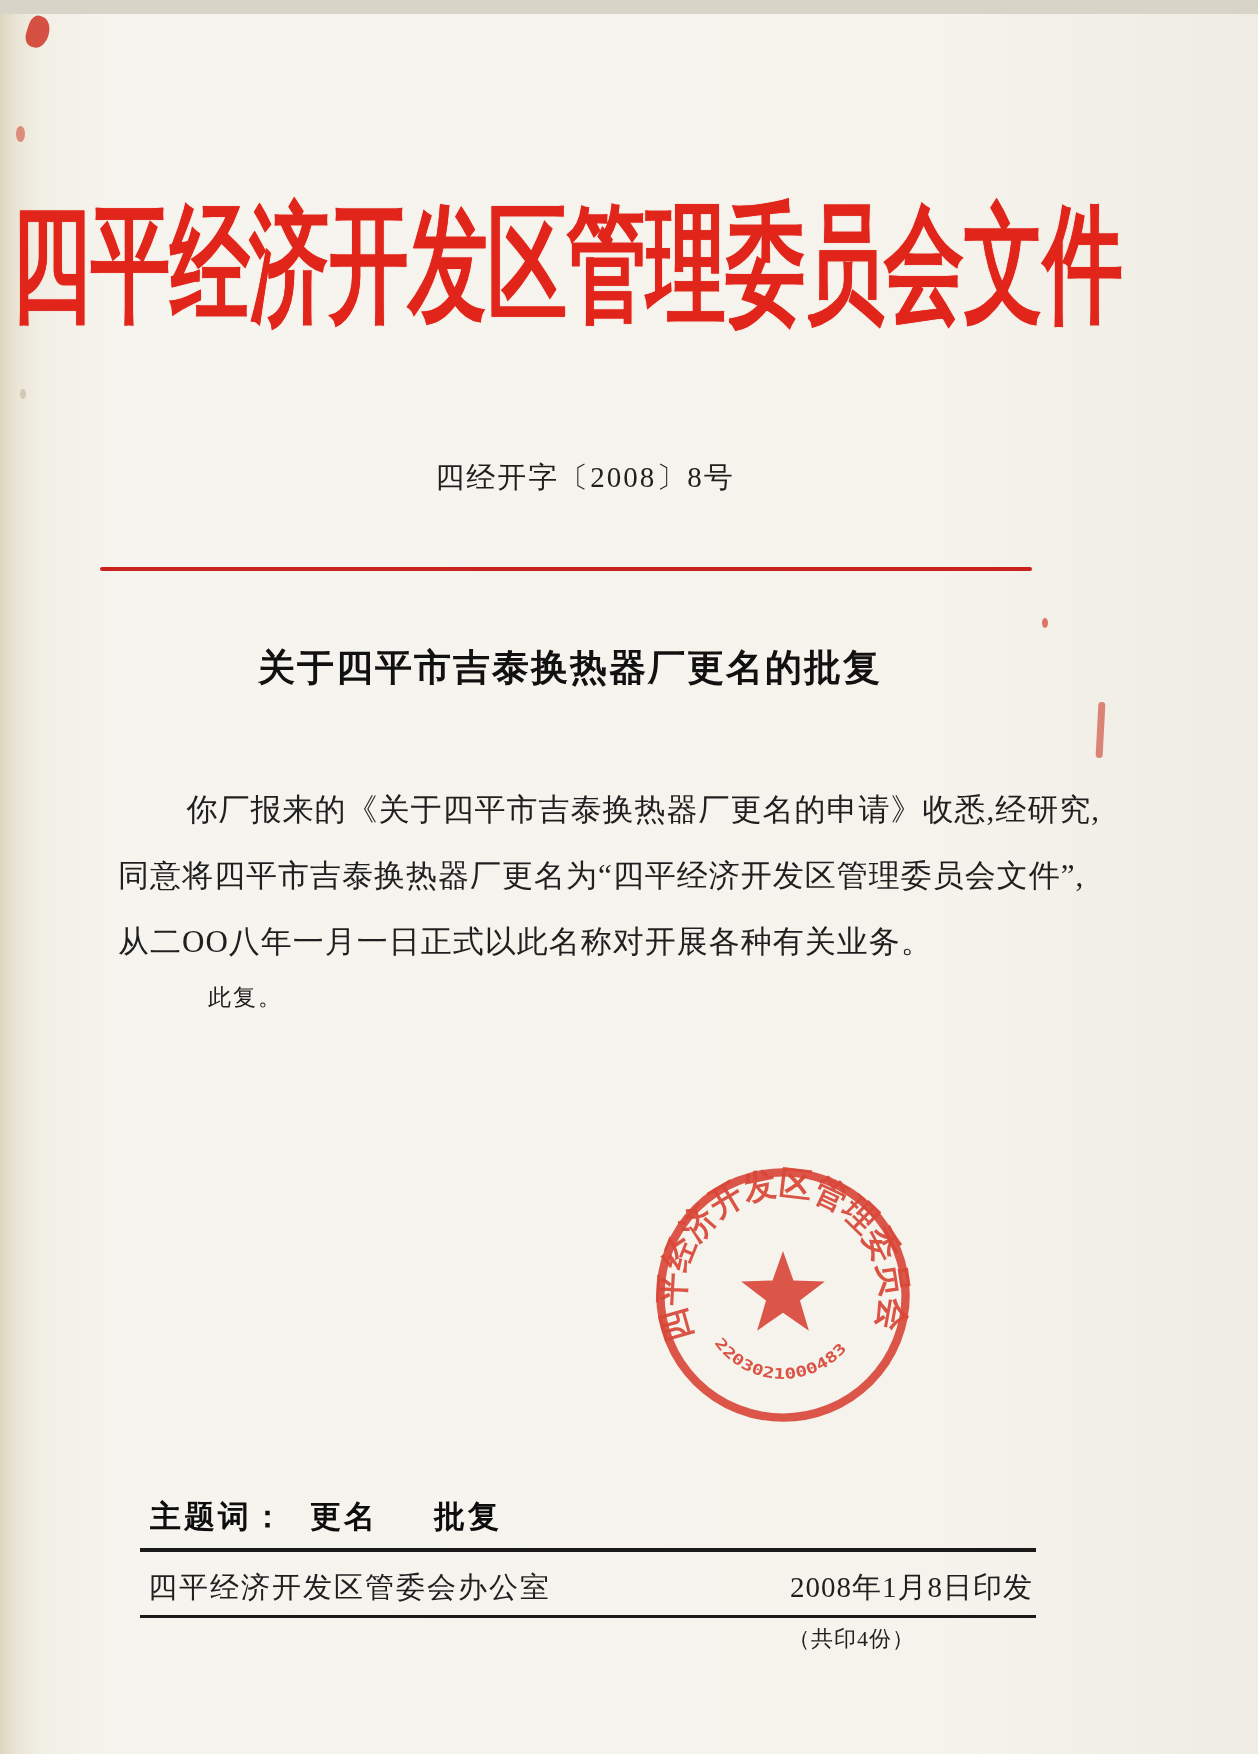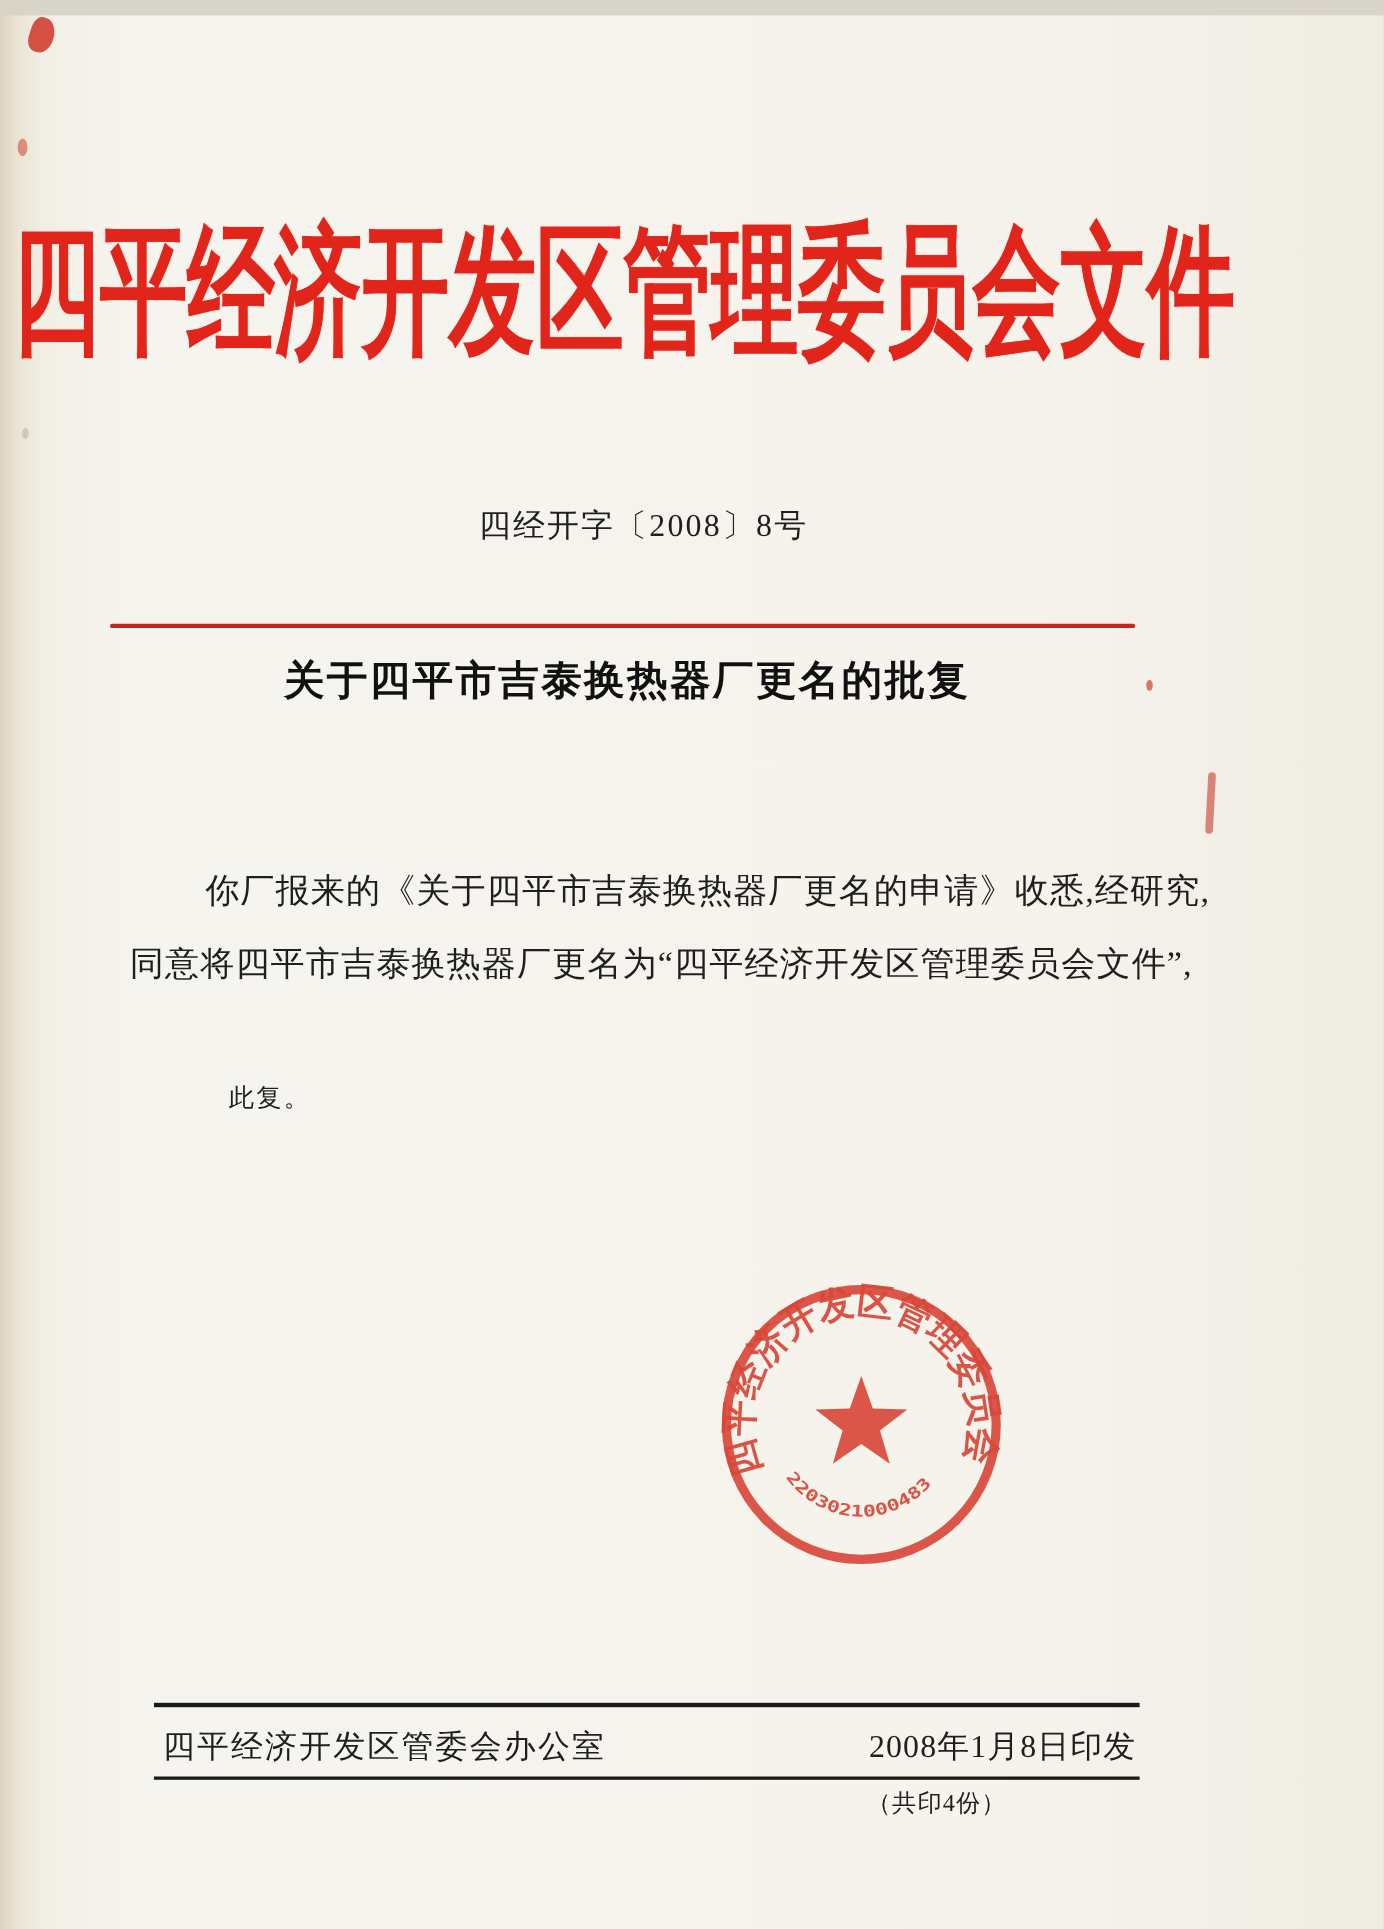--- a/index.html
+++ b/index.html
@@ -25,21 +25,21 @@
   }
   .doc-number{
     position:absolute;top:444px;left:585px;transform:translateX(-50%);
     font-size:29px;letter-spacing:2px;white-space:nowrap;
   }
   .red-rule{
     position:absolute;top:553px;left:100px;width:932px;height:4px;
     background:#c8231d;border-radius:2px;
   }
   .subject-title{
-    position:absolute;top:580px;left:570px;transform:translateX(-50%);
+    position:absolute;top:629px;left:570px;transform:translateX(-50%);
     font-size:37px;font-weight:700;letter-spacing:2px;white-space:nowrap;
     font-family:"Liberation Sans","DejaVu Sans",sans-serif;
     color:#111;
   }
   .salutation{
     position:absolute;top:712px;left:118px;
     font-size:31px;letter-spacing:1px;
   }
   .body-line{
     position:absolute;left:118px;width:930px;
@@ -99,39 +99,45 @@
 
   <div class="doc-number">四经开字〔2008〕8号</div>
 
   <div class="red-rule"></div>
 
   <div class="subject-title">关于四平市吉泰换热器厂更名的批复</div>
 
 
   <div class="body-line line-1">你厂报来的《关于四平市吉泰换热器厂更名的申请》收悉,经研究,</div>
   <div class="body-line line-2">同意将四平市吉泰换热器厂更名为“四平经济开发区管理委员会文件”,</div>
+  <div class="body-line line-3">从二OO八年一月一日正式以此名称对开展各种有关业务。</div>
 
   <div class="closing">此复。</div>
 
 
   <svg class="seal" viewBox="0 0 250 250">
     <circle cx="125" cy="125" r="117" fill="none" stroke="#dd2f1f" stroke-width="8" opacity="0.9"></circle>
     <defs>
       <path id="ringPath" d="M 38.9 165.1 A 95 95 0 1 1 211.1 165.1" fill="none"></path>
       <path id="numPath" d="M 59.5 170.9 A 80 80 0 0 0 190.5 170.9" fill="none"></path>
     </defs>
     <text font-size="33" font-weight="700" fill="#dd2f1f" opacity="0.92" font-family="Liberation Serif, DejaVu Serif, serif">
       <textPath href="#ringPath" startOffset="0" textLength="372" lengthAdjust="spacingAndGlyphs">四平经济开发区管理委员会</textPath>
     </text>
     <polygon points="125,83 135,111.2 164.9,112 141.2,130.3 149.7,159 125,142 100.3,159 108.8,130.3 85.1,112 115,111.2" fill="#dd2f1f" opacity="0.9"></polygon>
     <text font-size="14" font-weight="700" fill="#dd2f1f" opacity="0.92" font-family="DejaVu Sans Mono, Liberation Mono, monospace">
       <textPath href="#numPath" startOffset="0" textLength="146" lengthAdjust="spacingAndGlyphs">2203021000483</textPath>
     </text>
   </svg>
 
+  <div class="kw-row">
+    <span class="kw-label">主题词：</span>
+    <span class="kw-item">更名</span>
+    <span class="kw-item">批复</span>
+  </div>
 
   <div class="rule-black-1"></div>
 
   <div class="footer-office">四平经济开发区管委会办公室</div>
   <div class="footer-printdate">2008年1月8日印发</div>
 
   <div class="rule-black-2"></div>
 
   <div class="copies-note">（共印4份）</div>
 

